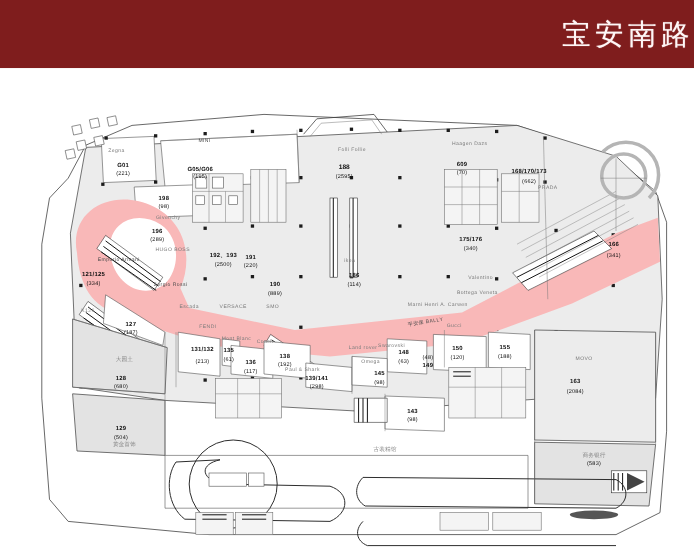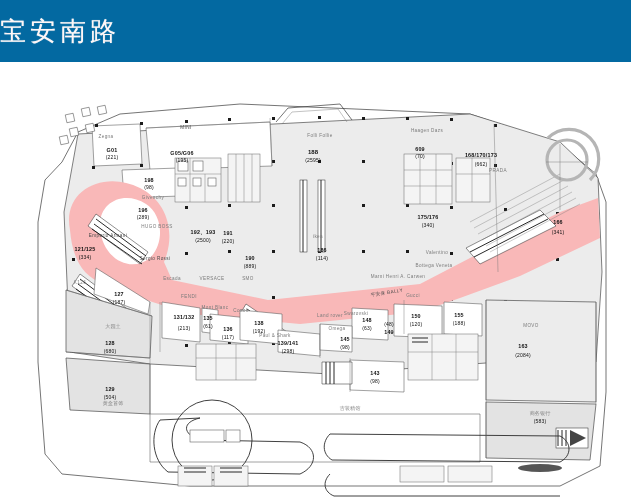--- a/index.html
+++ b/index.html
@@ -8,22 +8,22 @@
     background:#ffffff;
     font-family:"Liberation Sans", sans-serif;
     overflow:hidden;
     position:relative;
   }
   #root{position:relative;width:631px;height:500px;overflow:hidden;background:#fff;}
 
   
   .banner{
     position:absolute;left:0;top:0;width:631px;height:62px;
-    background:#0369a1;
-    display:flex;align-items:center;justify-content:flex-start;
+    background:#7f1d1d;
+    display:flex;align-items:center;justify-content:flex-end;
   }
   .banner-title{
     color:#fff7f7;
     font-size:26px;
     letter-spacing:4px;
     font-weight:400;
     text-shadow:0 0 1px rgba(255,255,255,.6);
     font-family:"DejaVu Sans","Liberation Sans",sans-serif;
   }
 

